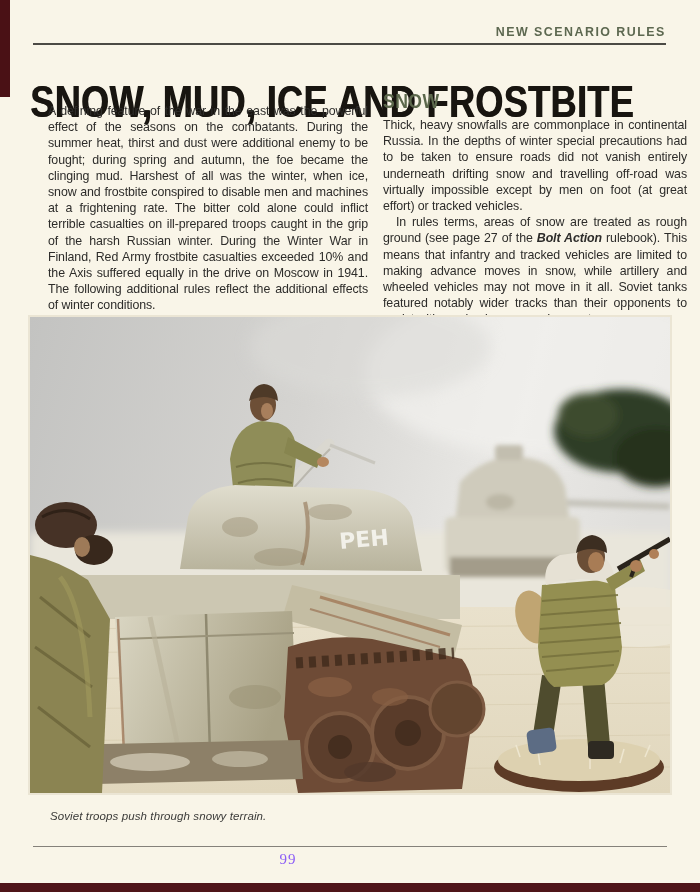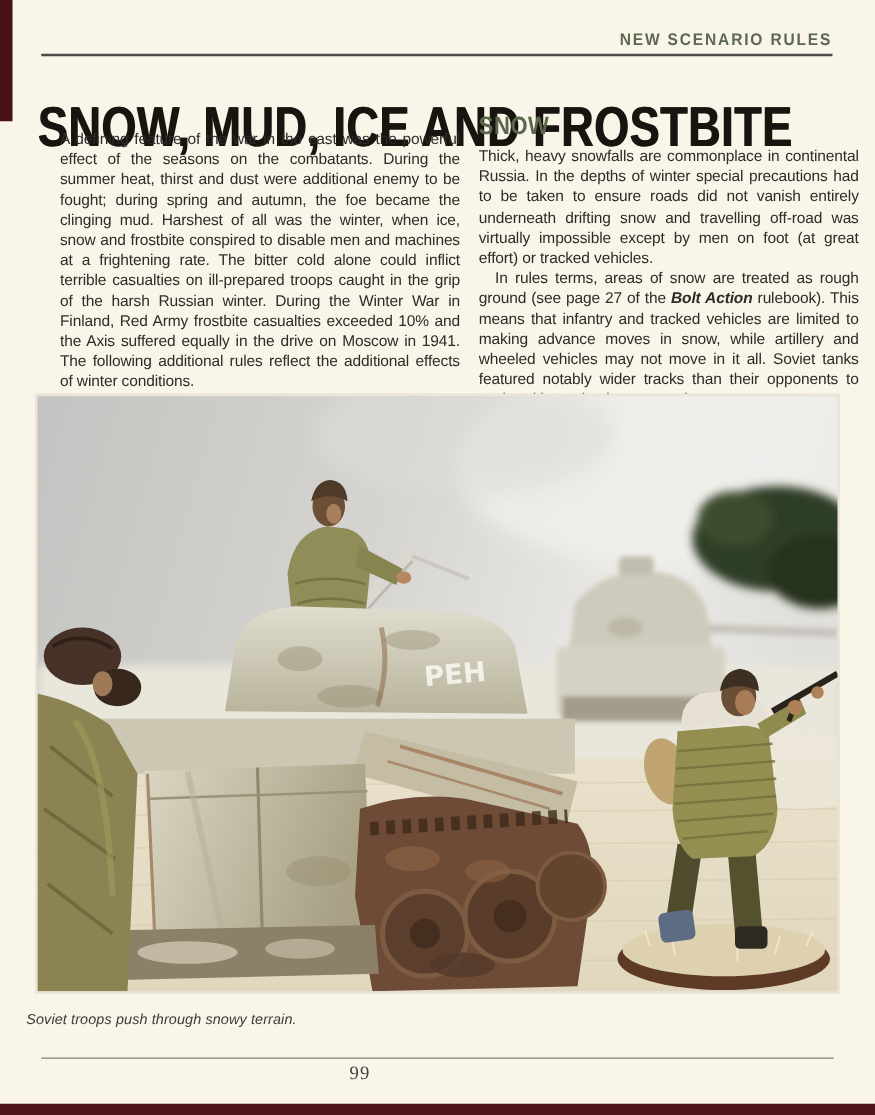--- a/index.html
+++ b/index.html
@@ -40,28 +40,28 @@
   .para-indent{text-indent:13px;}
   .ital{font-style:italic;font-weight:bold;}
 
   .photo-frame{
     position:absolute;left:28px;top:315px;width:644px;height:480px;
     border:2px solid #ebe5d4;box-sizing:border-box;background:#d8d7d4;
   }
   .photo-frame svg{display:block;width:100%;height:100%;}
 
   .photo-caption{
-    position:absolute;left:21px;top:810px;
+    position:absolute;left:50px;top:810px;
     font-size:11.5px;font-style:italic;color:#3a3a38;letter-spacing:.1px;
   }
   .footer-rule{position:absolute;left:33px;top:846px;width:634px;height:1px;background:#85817a;}
   .page-number{
     position:absolute;left:0;top:851px;width:576px;text-align:center;
     font-family:"Liberation Serif","DejaVu Serif",serif;
-    font-size:15px;color:#404040;letter-spacing:1px;
+    font-size:15px;color:#8b5cf6;letter-spacing:1px;
   }
 </style>
 </head>
 <body>
 
 <div class="accent-bar-left"></div>
 
 <div class="kicker">NEW SCENARIO RULES</div>
 <div class="header-rule"></div>
 <h1 class="page-title">SNOW, MUD, ICE AND FROSTBITE</h1>

